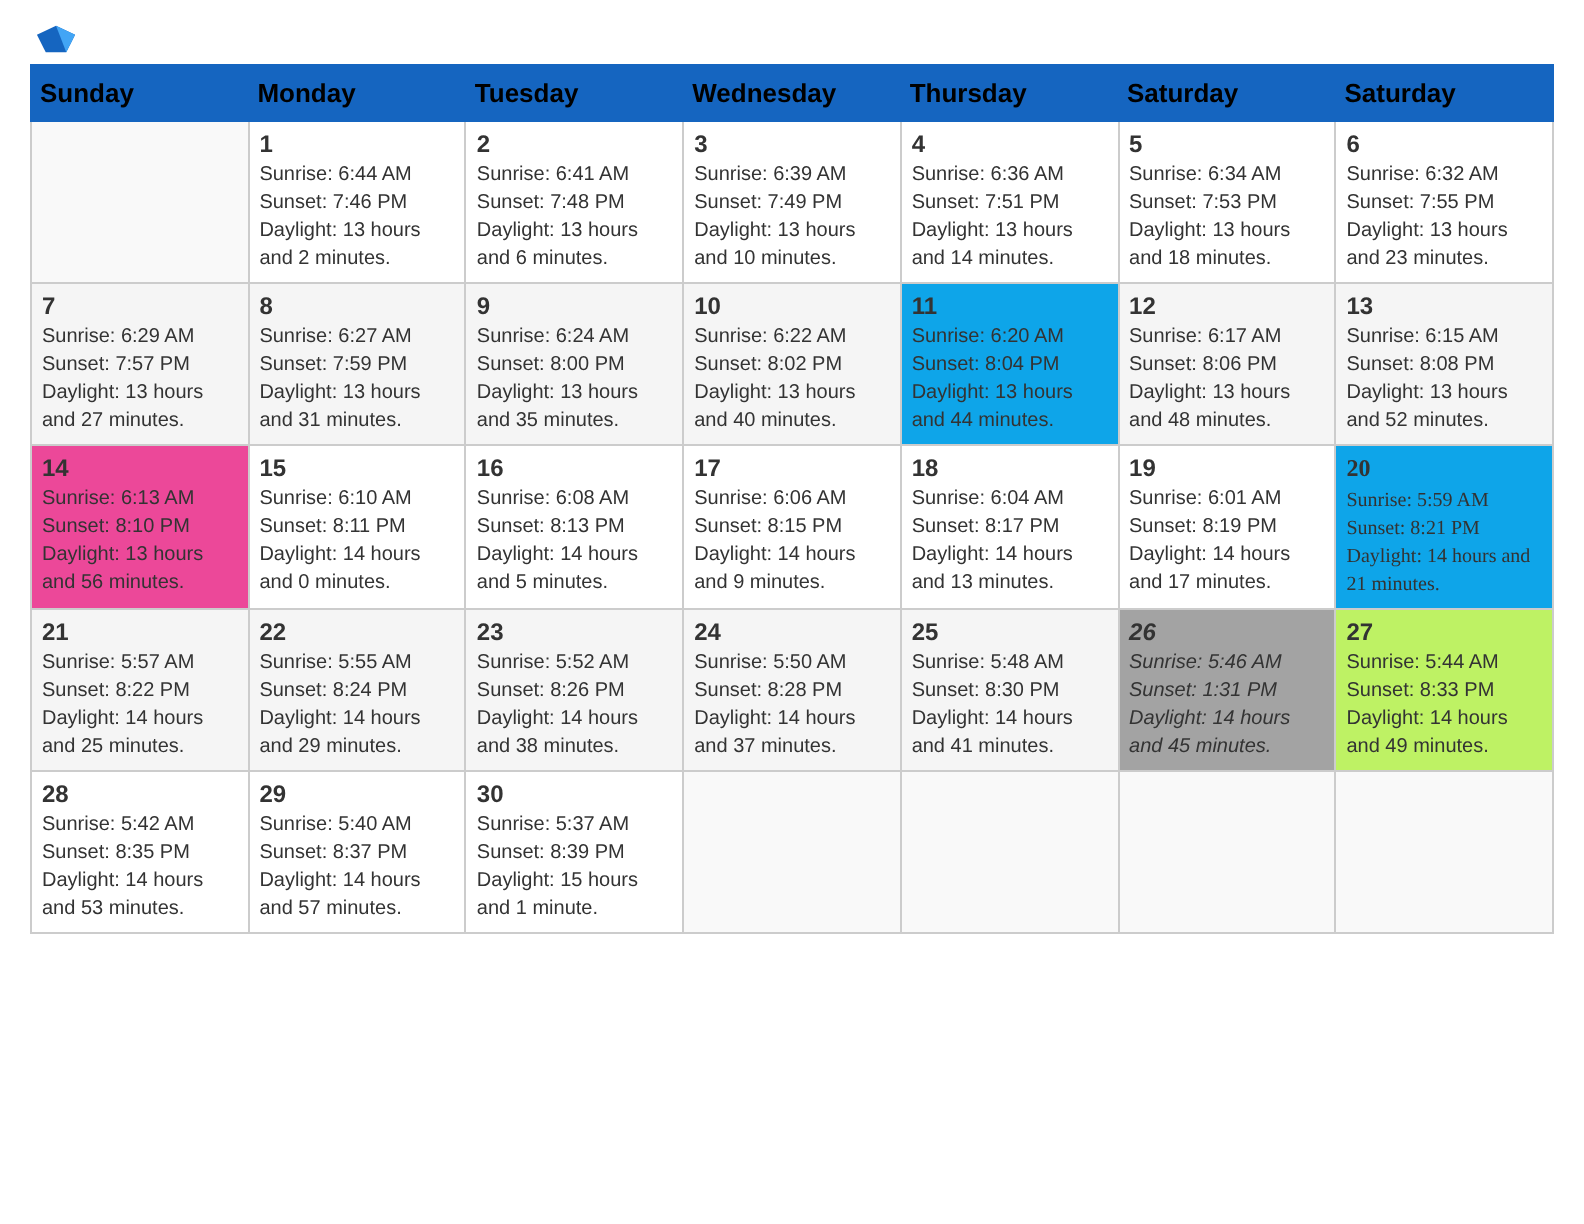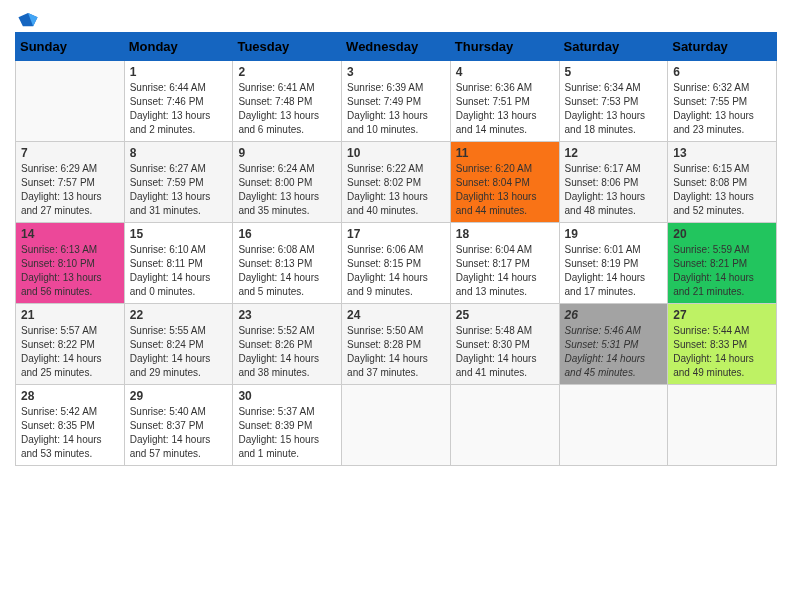--- a/index.html
+++ b/index.html
@@ -207,21 +207,21 @@
         </div>
         </td>
         <td style="background: rgb(245, 245, 245);">
           <span class="day-number">10</span>
         <div class="cell-text">
           <div>Sunrise: 6:22 AM</div>
           <div>Sunset: 8:02 PM</div>
           <div>Daylight: 13 hours and 40 minutes.</div>
         </div>
         </td>
-        <td style="background: #f97316;">
+        <td style="background: #0ea5e9;">
           <span class="day-number">11</span>
         <div class="cell-text">
           <div>Sunrise: 6:20 AM</div>
           <div>Sunset: 8:04 PM</div>
           <div>Daylight: 13 hours and 44 minutes.</div>
         </div>
         </td>
         <td style="background: rgb(245, 245, 245);">
           <span class="day-number">12</span>
         <div class="cell-text">
@@ -281,21 +281,21 @@
         </div>
         </td>
         <td style="background: rgb(255, 255, 255);">
           <span class="day-number">19</span>
         <div class="cell-text">
           <div>Sunrise: 6:01 AM</div>
           <div>Sunset: 8:19 PM</div>
           <div>Daylight: 14 hours and 17 minutes.</div>
         </div>
         </td>
-        <td style="background: #22c55e;">
+        <td style="background: #0ea5e9; font-family: Liberation Serif, serif;">
           <span class="day-number">20</span>
         <div class="cell-text">
           <div>Sunrise: 5:59 AM</div>
           <div>Sunset: 8:21 PM</div>
           <div>Daylight: 14 hours and 21 minutes.</div>
         </div>
         </td>
       </tr>
       <tr>
         <td style="background: rgb(245, 245, 245);">
@@ -335,21 +335,21 @@
         <div class="cell-text">
           <div>Sunrise: 5:48 AM</div>
           <div>Sunset: 8:30 PM</div>
           <div>Daylight: 14 hours and 41 minutes.</div>
         </div>
         </td>
         <td style="background: #a3a3a3; font-style: italic;">
           <span class="day-number">26</span>
         <div class="cell-text">
           <div>Sunrise: 5:46 AM</div>
-          <div>Sunset: 5:31 PM</div>
+          <div>Sunset: 1:31 PM</div>
           <div>Daylight: 14 hours and 45 minutes.</div>
         </div>
         </td>
         <td style="background: #bef264;">
           <span class="day-number">27</span>
         <div class="cell-text">
           <div>Sunrise: 5:44 AM</div>
           <div>Sunset: 8:33 PM</div>
           <div>Daylight: 14 hours and 49 minutes.</div>
         </div>

